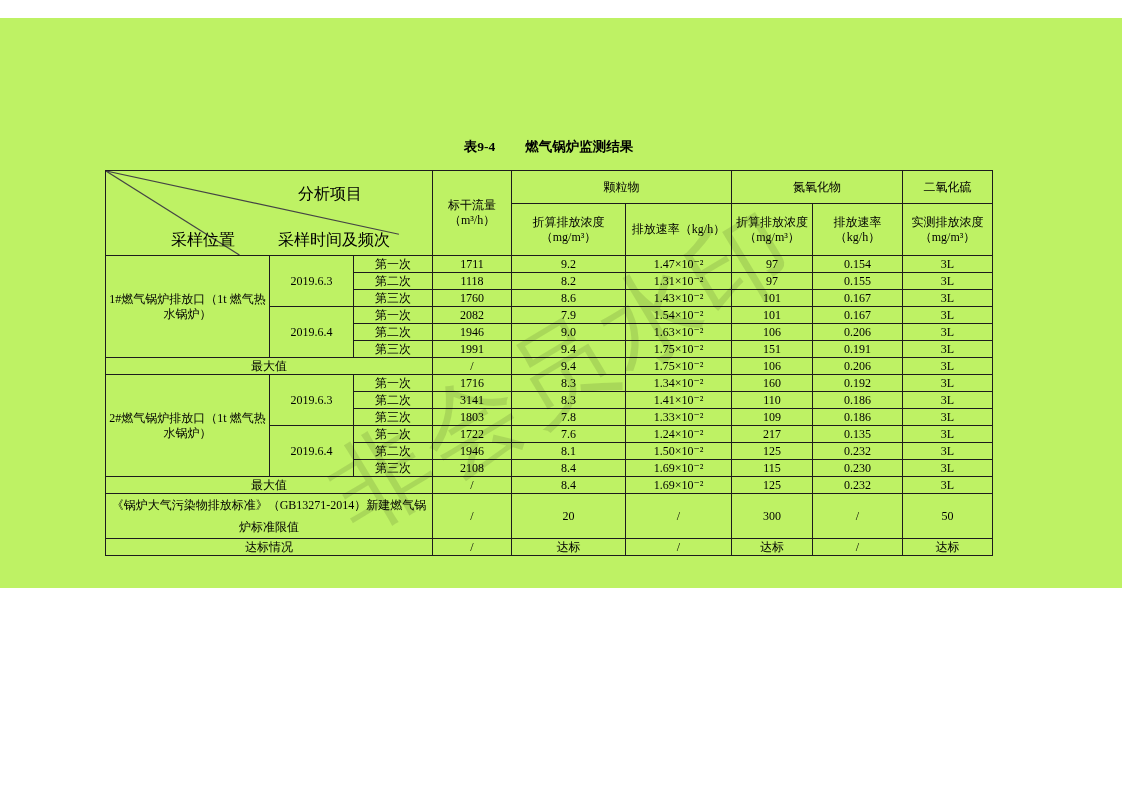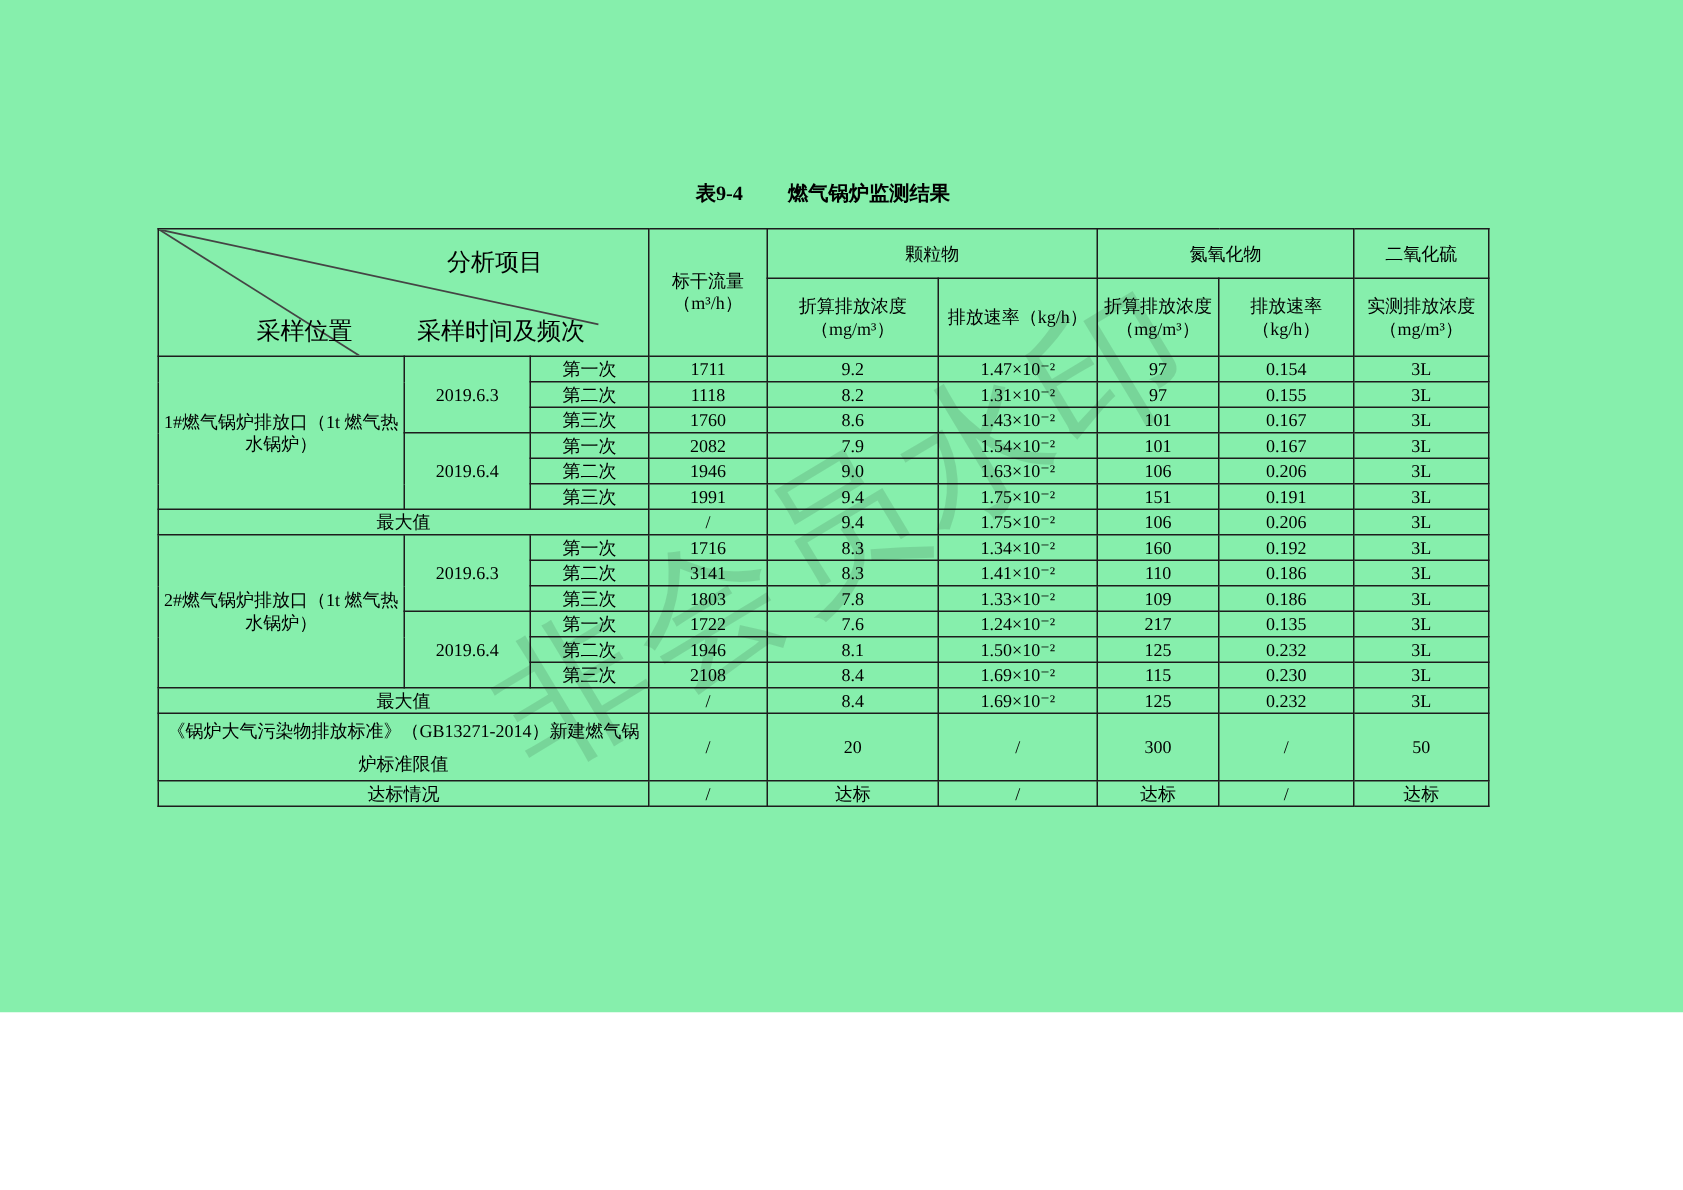--- a/index.html
+++ b/index.html
@@ -1,17 +1,17 @@
 <!DOCTYPE html>
 <html><head>
 <meta charset="utf-8">
 <style>
   html,body{margin:0;padding:0;}
-  .page{position:relative;width:1122px;height:675px;background:#86efac;overflow:hidden;
-        font-family:"Liberation Serif","DejaVu Serif",serif;color:#000;}
+  .page{position:relative;width:1122px;height:570px;background:#bef264;overflow:hidden;
+        font-family:"Liberation Serif","DejaVu Serif",serif;color:#000;margin-top:18px;}
   .caption{position:absolute;left:105px;top:120px;width:887px;text-align:center;
            font-size:13.5px;font-weight:bold;}
   .caption .num{margin-right:30px;}
   table.mon{position:absolute;left:105px;top:152px;width:887px;border-collapse:collapse;
             table-layout:fixed;}
   table.mon td{border:1px solid #1c1c1c;text-align:center;vertical-align:middle;
                font-size:12px;line-height:1.25;padding:0 2px;overflow:hidden;}
   tr.grp td{height:32px;}
   tr.sub td{height:51px;}
   tbody tr{height:17px;}

